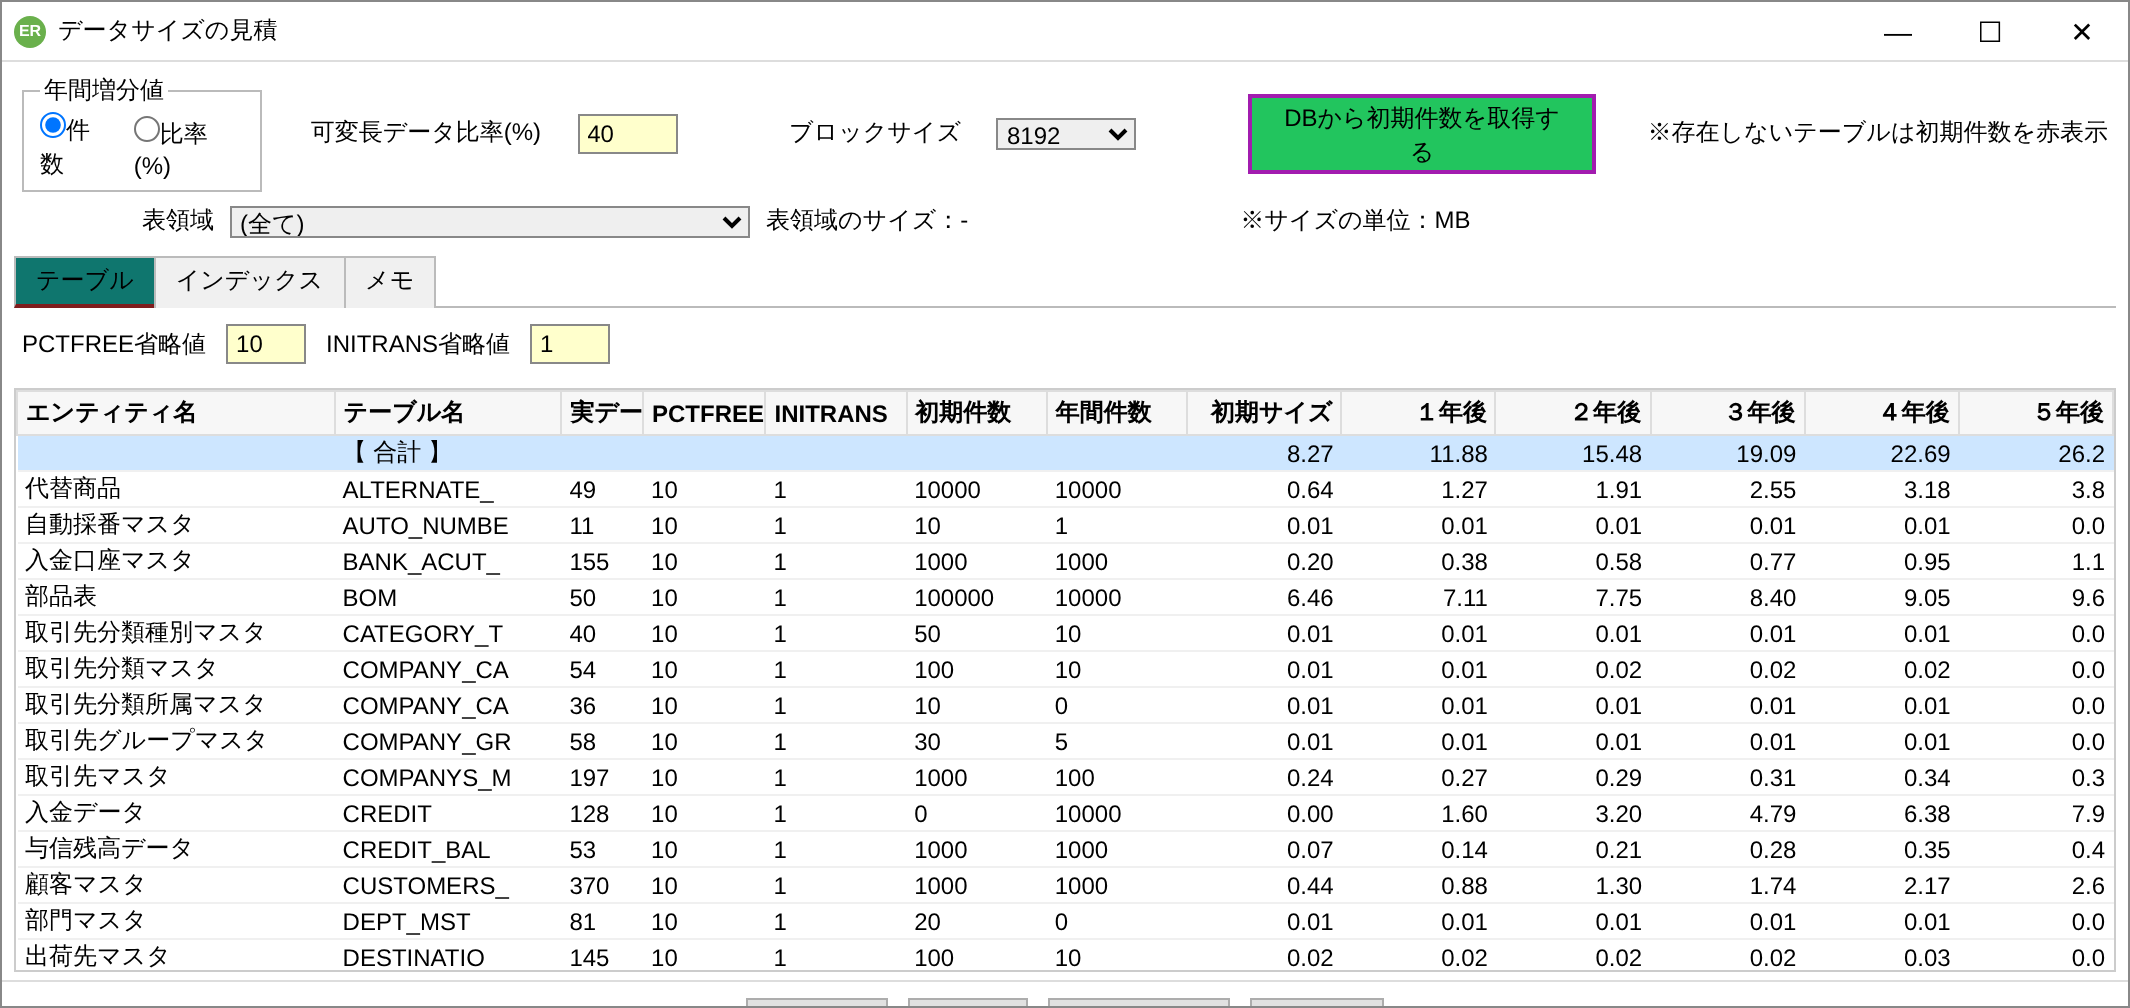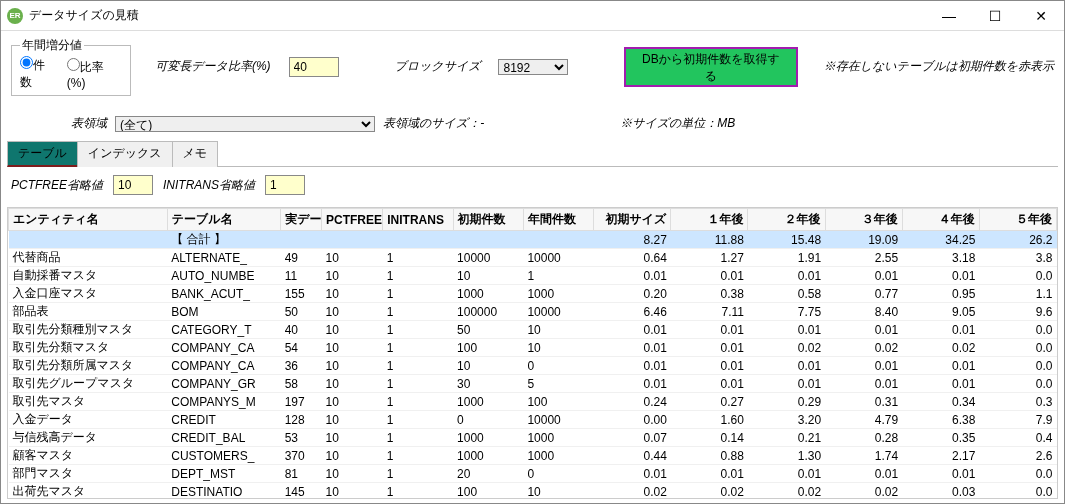--- a/index.html
+++ b/index.html
@@ -6,29 +6,29 @@
 body { background: #fff; width: 1065px; height: 504px; overflow: hidden; border: 1px solid #888; }
 .titlebar { height: 30px; display: flex; align-items: center; padding-left: 6px; background: #fff; border-bottom: 1px solid #ddd; }
 .titlebar .icon { width: 16px; height: 16px; background: #6ab04c; border-radius: 50%; margin-right: 6px; display: flex; align-items: center; justify-content: center; color: #fff; font-size: 8px; font-weight: bold; }
 .titlebar .title { flex: 1; }
 .titlebar .wbtn { width: 46px; height: 30px; display: flex; align-items: center; justify-content: center; font-size: 14px; }
 .upper { padding: 6px 10px 4px 10px; }
 fieldset.yearinc { display: inline-block; border: 1px solid #bbb; padding: 2px 8px 4px 8px; margin-right: 6px; }
 fieldset.yearinc legend { font-size: 12px; padding: 0 2px; }
 .row1 { display: flex; align-items: center; gap: 18px; }
 .radio-group { display: flex; align-items: center; gap: 10px; }
-.lbl { white-space: nowrap; font-style: italic; }
+.lbl { white-space: nowrap; }
 input.yellow { background: #ffffcc; border: 1px solid #888; padding: 1px 4px; height: 20px; }
 input.yellow.w50 { width: 50px; }
 input.yellow.w40 { width: 40px; }
 select { border: 1px solid #888; height: 16px; }
 select.block { width: 70px; }
 select.area { width: 260px; }
 button.db { background: #22c55e; border: 2px solid #a21caf; padding: 2px 10px; height: 40px; }
-.row2 { display: flex; align-items: center; gap: 8px; margin-top: 19px; padding-left: 60px; }
+.row2 { display: flex; align-items: center; gap: 8px; margin-top: 6px; padding-left: 60px; }
 .tabs { display: flex; border-bottom: 1px solid #bbb; margin: 4px 6px 0 6px; }
 .tab { padding: 3px 10px; border: 1px solid #bbb; border-bottom: none; background: #fff; margin-right: -1px; position: relative; top: 1px; background:#f0f0f0;}
 .tab.active { background: #0f766e; border-bottom: 2px solid #7f1d1d; }
 .tabbody { padding: 8px 10px; }
 .tabbody .defs { display: flex; align-items: center; gap: 10px; }
 .table-wrap { margin: 4px 6px; border: 1px solid #ccc; height: 292px; overflow: hidden; display: flex; }
 .table-scroll { overflow: auto; flex: 1; }
 table { border-collapse: collapse; width: 100%; table-layout: fixed; }
 thead th { background: #f7f7f7; border: 1px solid #ddd; padding: 2px 4px; text-align: left; font-weight: bold; height: 20px; white-space: nowrap; overflow: hidden; }
 tbody td { border-bottom: 1px solid #f0f0f0; padding: 0 4px; height: 17px; white-space: nowrap; overflow: hidden; }
@@ -132,21 +132,21 @@
             <td>【  合計  】</td>
             <td></td>
             <td></td>
             <td></td>
             <td></td>
             <td></td>
             <td class="num">8.27</td>
             <td class="num">11.88</td>
             <td class="num">15.48</td>
             <td class="num">19.09</td>
-            <td class="num">34.25</td>
+            <td class="num">22.69</td>
             <td class="num">26.2</td>
           </tr>
           <tr>
             <td>代替商品</td>
             <td>ALTERNATE_</td>
             <td>49</td>
             <td>10</td>
             <td>1</td>
             <td>10000</td>
             <td>10000</td>

